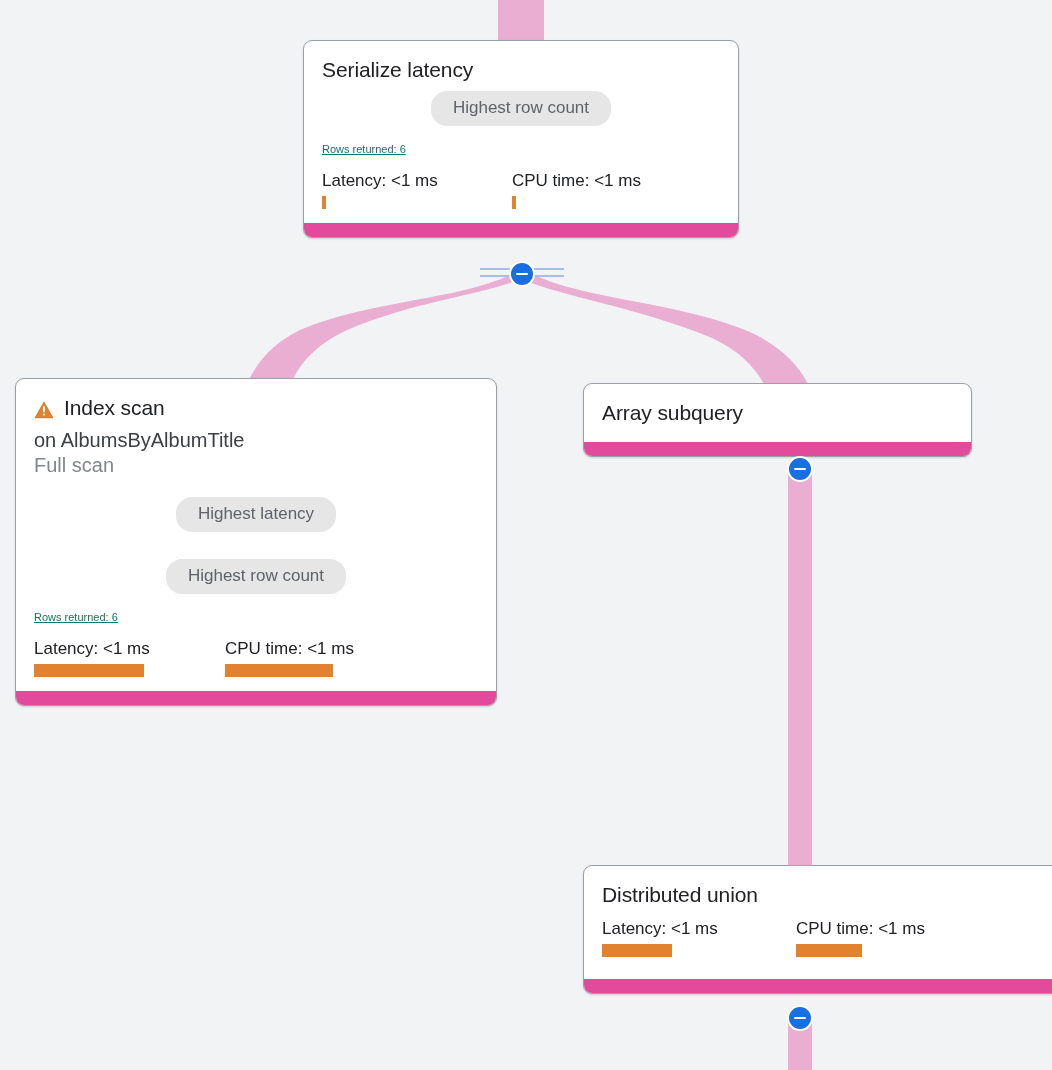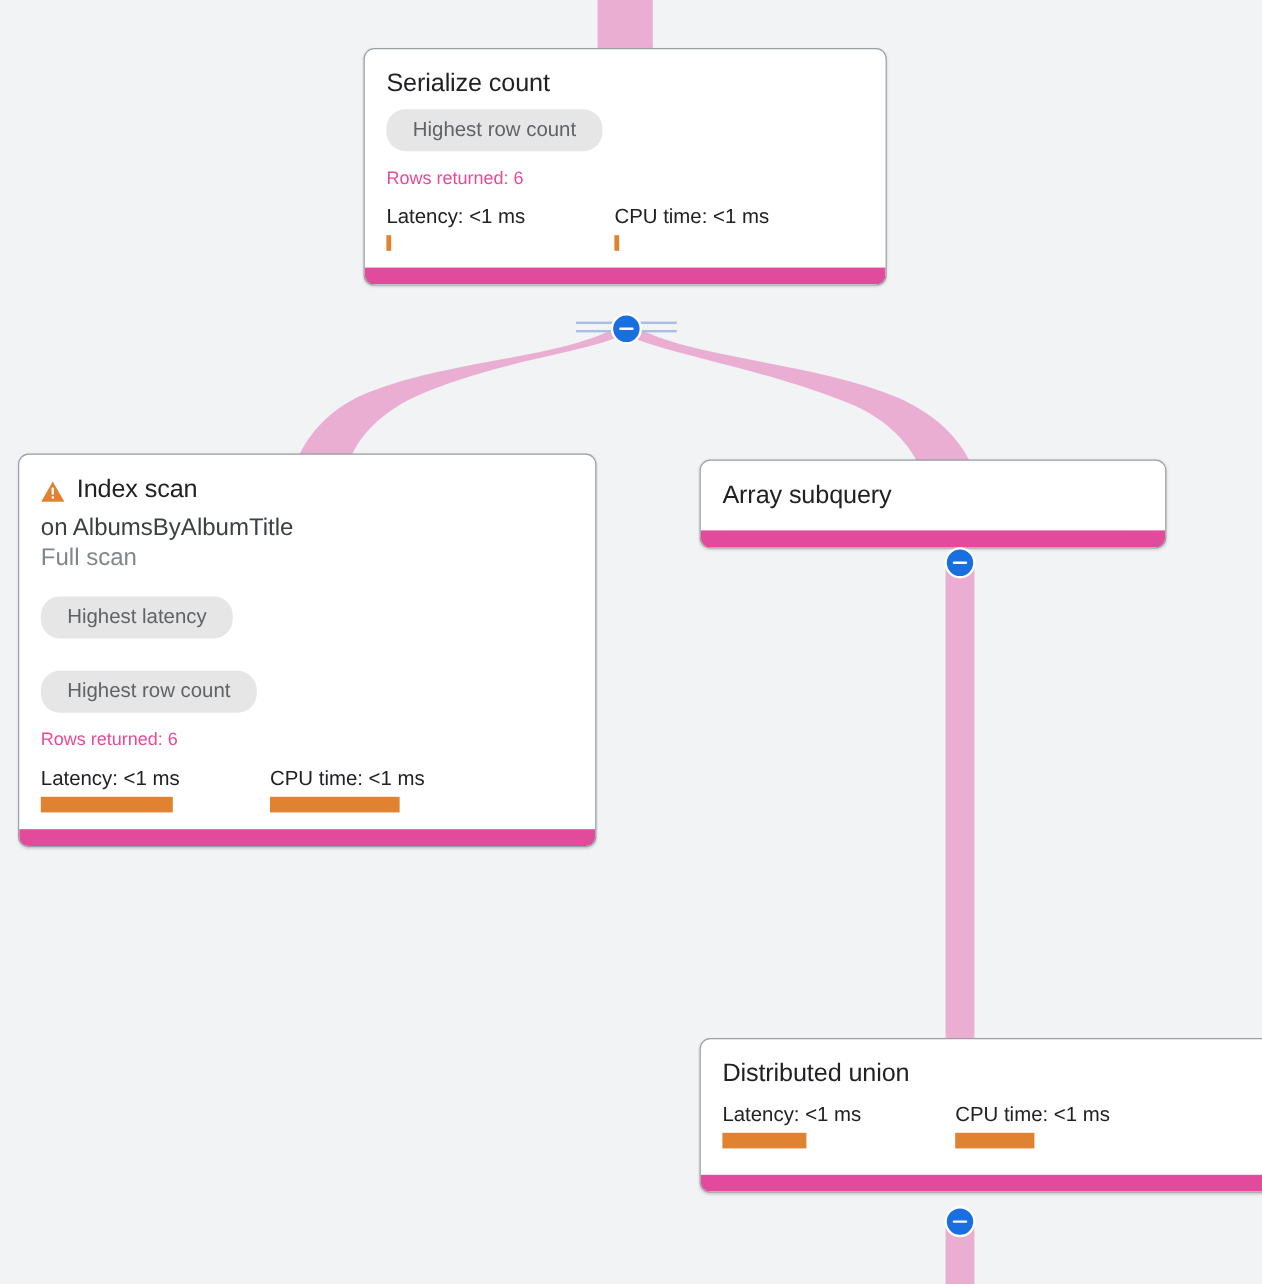--- a/index.html
+++ b/index.html
@@ -76,38 +76,40 @@
     color: #3c4043;
     margin-top: 7px;
   }
   .node-subline.muted {
     color: #80868b;
     margin-top: 1px;
   }
 
   .chips {
     margin-top: 8px;
+    text-align: center;
   }
   .chip {
     display: inline-block;
     background: #e6e6e6;
     color: #5f6368;
     border-radius: 16px;
     font-size: 17px;
     line-height: 20px;
     padding: 7px 22px 8px 22px;
     margin-bottom: 7px;
   }
   .chip-row { display: block; margin-top: 20px; }
 
   .rows-returned {
-    font-size: 15px;
+    font-size: 11px;
     line-height: 22px;
-    color: #ec4899;
+    color: #0f766e;
     margin-top: 5px;
+    text-decoration: underline;
   }
 
   .metrics {
     display: flex;
     margin-top: 10px;
   }
   .metric {
     box-sizing: border-box;
   }
   .metric-label {
@@ -212,21 +214,21 @@
              C 640 308, 560 296, 524 280 Z" fill="#eaaed2"></path>
 
     <rect x="788" y="463" width="24" height="405" fill="#eaaed2"></rect>
 
     <rect x="788" y="1012" width="24" height="58" fill="#eaaed2"></rect>
   </svg>
 
   <div class="node" id="node-serialize">
     <div class="node-body">
       <div class="node-title-row">
-        <div class="node-title">Serialize count</div>
+        <div class="node-title">Serialize latency</div>
       </div>
       <div class="chips">
         <span class="chip">Highest row count</span>
       </div>
       <div class="rows-returned">Rows returned: 6</div>
       <div class="metrics">
         <div class="metric">
           <div class="metric-label">Latency: &lt;1 ms</div>
           <div class="metric-bar" style="width: 4px;"></div>
         </div>

